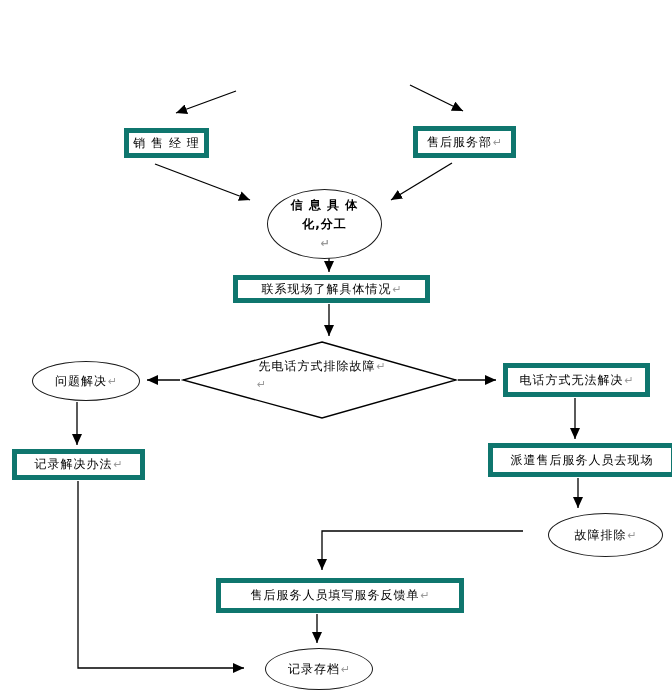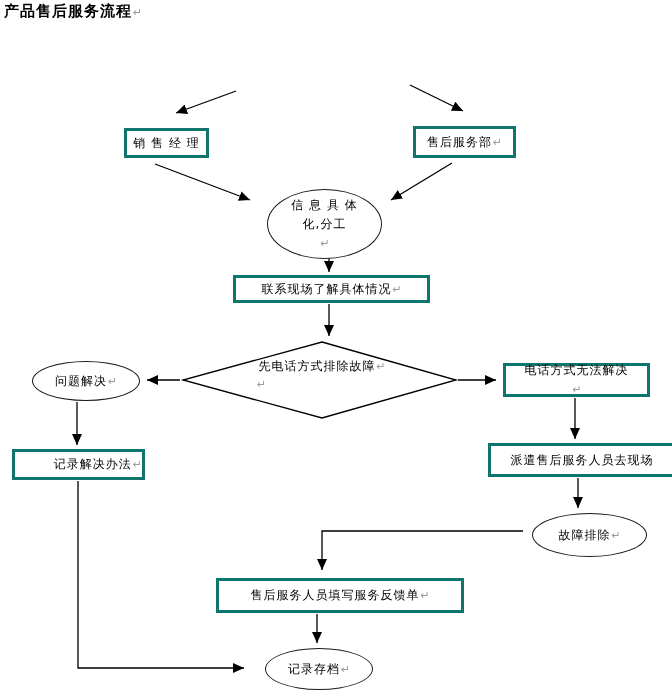--- a/index.html
+++ b/index.html
@@ -6,31 +6,31 @@
   #canvas{
     position:relative;width:672px;height:700px;background:#ffffff;overflow:hidden;
     font-family:"DejaVu Sans","Liberation Sans",sans-serif;
   }
   #connectors{position:absolute;left:0;top:0;z-index:1;}
   .node{
     position:absolute;z-index:2;display:flex;align-items:center;justify-content:center;
     font-size:12px;color:#000;letter-spacing:1px;text-align:center;line-height:19px;
     box-sizing:border-box;
   }
-  .box{background:#ffffff;border:3px solid #0f766e;}
+  .box{background:#ffffff;border:5px solid #0f766e;}
   .ellipse{background:#ffffff;border:1px solid #1a1a1a;border-radius:50%;}
   .plain{background:transparent;border:none;}
   .rm{color:#9a9a9a;font-size:11px;letter-spacing:0;margin-left:1px;}
   .title{
     position:absolute;left:4px;top:2px;z-index:2;font-size:15px;font-weight:bold;
     color:#000;letter-spacing:1px;
   }
   .title .rm{font-weight:normal;}
   .wrap-narrow{display:inline-block;width:134px;}
-  .two-line span{display:block;}
+  .two-line span{display:block;font-weight:bold;}
   .diamond-line2{display:block;text-align:left;padding-left:34px;line-height:16px;}
 </style>
 </head>
 <body>
 
 <div id="canvas">
 
   <svg id="connectors" width="672" height="700" viewBox="0 0 672 700">
     <defs>
       <marker id="ah" markerUnits="userSpaceOnUse" markerWidth="12" markerHeight="10" refX="11" refY="5" orient="auto">
@@ -49,23 +49,20 @@
       <line x1="458" y1="380" x2="496" y2="380" marker-end="url(#ah)"></line>
       <line x1="77" y1="402" x2="77" y2="445" marker-end="url(#ah)"></line>
       <polyline points="78,481 78,668 244,668" marker-end="url(#ah)"></polyline>
       <line x1="575" y1="398" x2="575" y2="439" marker-end="url(#ah)"></line>
       <line x1="578" y1="478" x2="578" y2="508" marker-end="url(#ah)"></line>
       <polyline points="523,531 322,531 322,570" marker-end="url(#ah)"></polyline>
       <line x1="317" y1="614" x2="317" y2="643" marker-end="url(#ah)"></line>
     </g>
   </svg>
 
-  <div class="title">
-    <span>产品售后服务流程</span><span class="rm">↵</span>
-  </div>
 
 
   <div class="node box" style="left:124px;top:128px;width:85px;height:30px;">
     <span>销 售 经 理</span>
   </div>
 
   <div class="node box" style="left:413px;top:126px;width:103px;height:32px;">
     <span>售后服务部</span>
       <span class="rm">↵</span>
   </div>
@@ -88,35 +85,35 @@
   <div class="node plain" style="left:222px;top:356px;width:200px;height:44px;display:block;">
     <span style="display:block;line-height:20px;"><span>先电话方式排除故障</span><span class="rm">↵</span></span>
     <span class="diamond-line2 rm">↵</span>
   </div>
 
   <div class="node ellipse" style="left:32px;top:361px;width:108px;height:40px;">
     <span>问题解决</span>
       <span class="rm">↵</span>
   </div>
 
-  <div class="node box" style="left:503px;top:363px;width:147px;height:34px;flex-direction:column;">
+  <div class="node box" style="left:503px;top:363px;width:147px;height:34px;">
     <span>电话方式无法解决</span>
       <span class="rm">↵</span>
   </div>
 
-  <div class="node box" style="left:12px;top:449px;width:133px;height:31px;justify-content:flex-end;">
+  <div class="node box" style="left:12px;top:449px;width:133px;height:31px;">
     <span>记录解决办法</span>
       <span class="rm">↵</span>
   </div>
 
   <div class="node box" style="left:488px;top:443px;width:188px;height:34px;">
     <span>派遣售后服务人员去现场</span>
   </div>
 
-  <div class="node ellipse" style="left:532px;top:513px;width:115px;height:44px;">
+  <div class="node ellipse" style="left:548px;top:513px;width:115px;height:44px;">
     <span>故障排除</span>
       <span class="rm">↵</span>
   </div>
 
   <div class="node box" style="left:216px;top:578px;width:248px;height:35px;">
     <span>售后服务人员填写服务反馈单</span>
       <span class="rm">↵</span>
   </div>
 
   <div class="node ellipse" style="left:265px;top:648px;width:108px;height:42px;">

